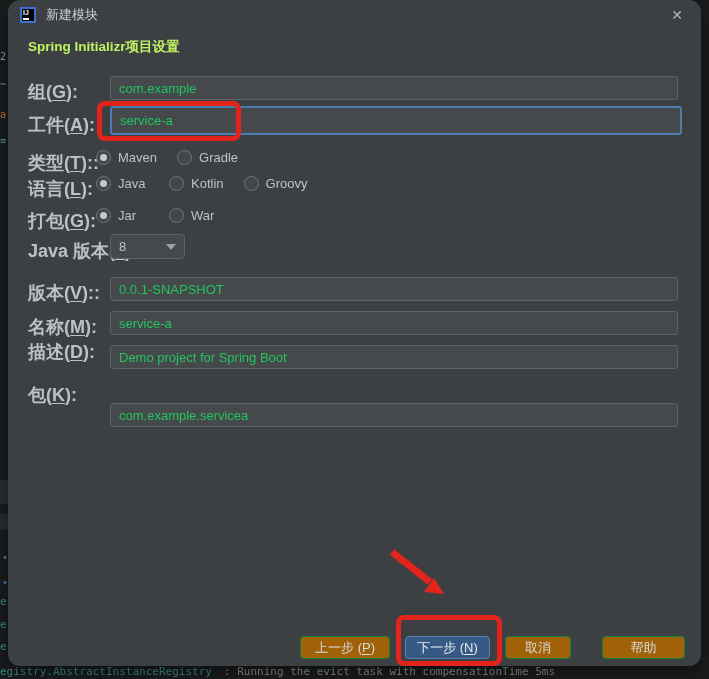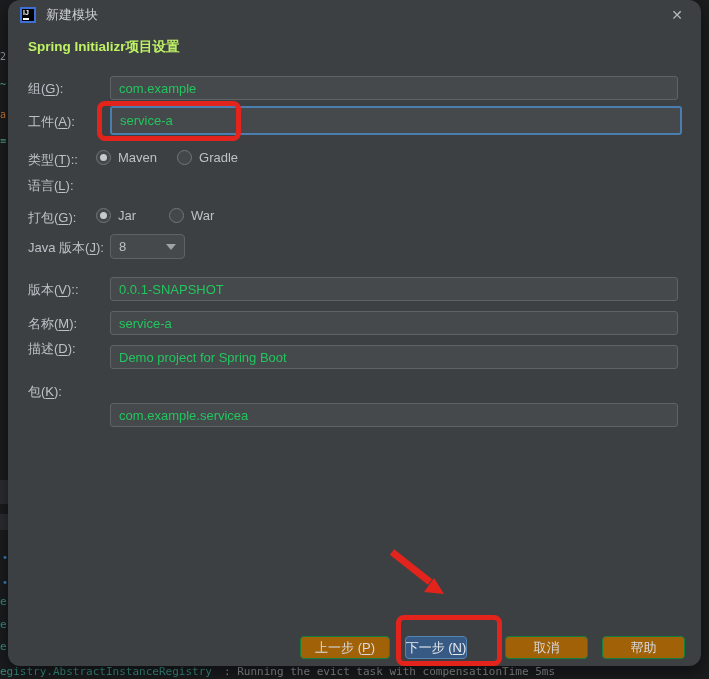--- a/index.html
+++ b/index.html
@@ -44,21 +44,21 @@
     width:16px; height:16px; background:#000; border:2px solid #3d6fd4;
     position:relative; flex:0 0 auto;
   }
   .ij-icon .ij-txt { position:absolute; left:1px; top:0; font-size:7px; font-weight:bold; color:#fff; line-height:8px; }
   .ij-icon .ij-bar { position:absolute; left:1px; bottom:1px; width:6px; height:2px; background:#fff; }
   .win-title { margin-left:10px; font-size:13px; color:#cfd2d6; }
   .close-btn { margin-left:auto; font-size:14px; color:#b4b6b8; cursor:default; padding:0 6px; }
 
   .hdr { position:absolute; left:20px; top:38px; font-size:13.5px; font-weight:bold; color:#bef264; }
 
-  .lbl { position:absolute; left:20px; font-size:13px; color:#bdc1c7; white-space:nowrap; }
+  .lbl { position:absolute; left:20px; font-size:18px; color:#bdc1c7; white-space:nowrap;font-weight:bold; }
   .lbl u, .btn u { text-decoration:underline; text-underline-offset:2px; }
 
   .fld {
     position:absolute; left:102px; width:568px; height:24px;
     background:#45494b; border:1px solid #5f6365; border-radius:3px;
     color:#22c55e; font-size:13px; font-family:"Liberation Sans", sans-serif;
     padding:0 8px; outline:none;
   }
   .fld.focused {
     height:29px; width:572px;
@@ -88,22 +88,22 @@
   }
 
   .btn {
     position:absolute; top:636px; height:23px;
     background:#a16207; border:1px solid #15803d; border-radius:4px;
     color:#d6dae0; font-size:13px; display:flex; align-items:center; justify-content:center;
     white-space:nowrap;
   }
   .btn.primary { background:#375a84; border:1px solid #5384b5; color:#e8eaed; }
   .btn-prev { left:292px; width:90px; }
-  .btn-next { left:397px; width:62px; }
-  .btn-cancel { left:497px; width:83px; }
+  .btn-next { left:397px; width:85px; }
+  .btn-cancel { left:497px; width:66px; }
   .btn-help { left:594px; width:83px; }
 
   
   .red-rect { position:absolute; border:5px solid #e3241c; border-radius:8px; z-index:3; pointer-events:none; }
   .red-rect.r1 { left:89px; top:101px; width:144px; height:40px; }
   .red-rect.r2 { left:388px; top:615px; width:106px; height:51px; }
   .arrow-svg { position:absolute; left:370px; top:546px; z-index:3; pointer-events:none; }
 </style>
 </head>
 <body>
@@ -152,20 +152,36 @@
         </span>
       <span class="radio-lbl">Maven</span>
     </span>
     <span class="radio-opt">
       <span class="radio-circle"></span>
       <span class="radio-lbl">Gradle</span>
     </span>
   </div>
 
   <span class="lbl" style="top:177px;"><span>语言(</span><u>L</u><span>):</span></span>
+  <div class="radio-row" style="top:176px;">
+    <span class="radio-opt selected" style="width:53px;">
+      <span class="radio-circle">
+          <span class="dot"></span>
+        </span>
+      <span class="radio-lbl">Java</span>
+    </span>
+    <span class="radio-opt">
+      <span class="radio-circle"></span>
+      <span class="radio-lbl">Kotlin</span>
+    </span>
+    <span class="radio-opt">
+      <span class="radio-circle"></span>
+      <span class="radio-lbl">Groovy</span>
+    </span>
+  </div>
 
   <span class="lbl" style="top:209px;"><span>打包(</span><u>G</u><span>):</span></span>
   <div class="radio-row" style="top:208px;">
     <span class="radio-opt selected" style="width:53px;">
       <span class="radio-circle">
           <span class="dot"></span>
         </span>
       <span class="radio-lbl">Jar</span>
     </span>
     <span class="radio-opt">

